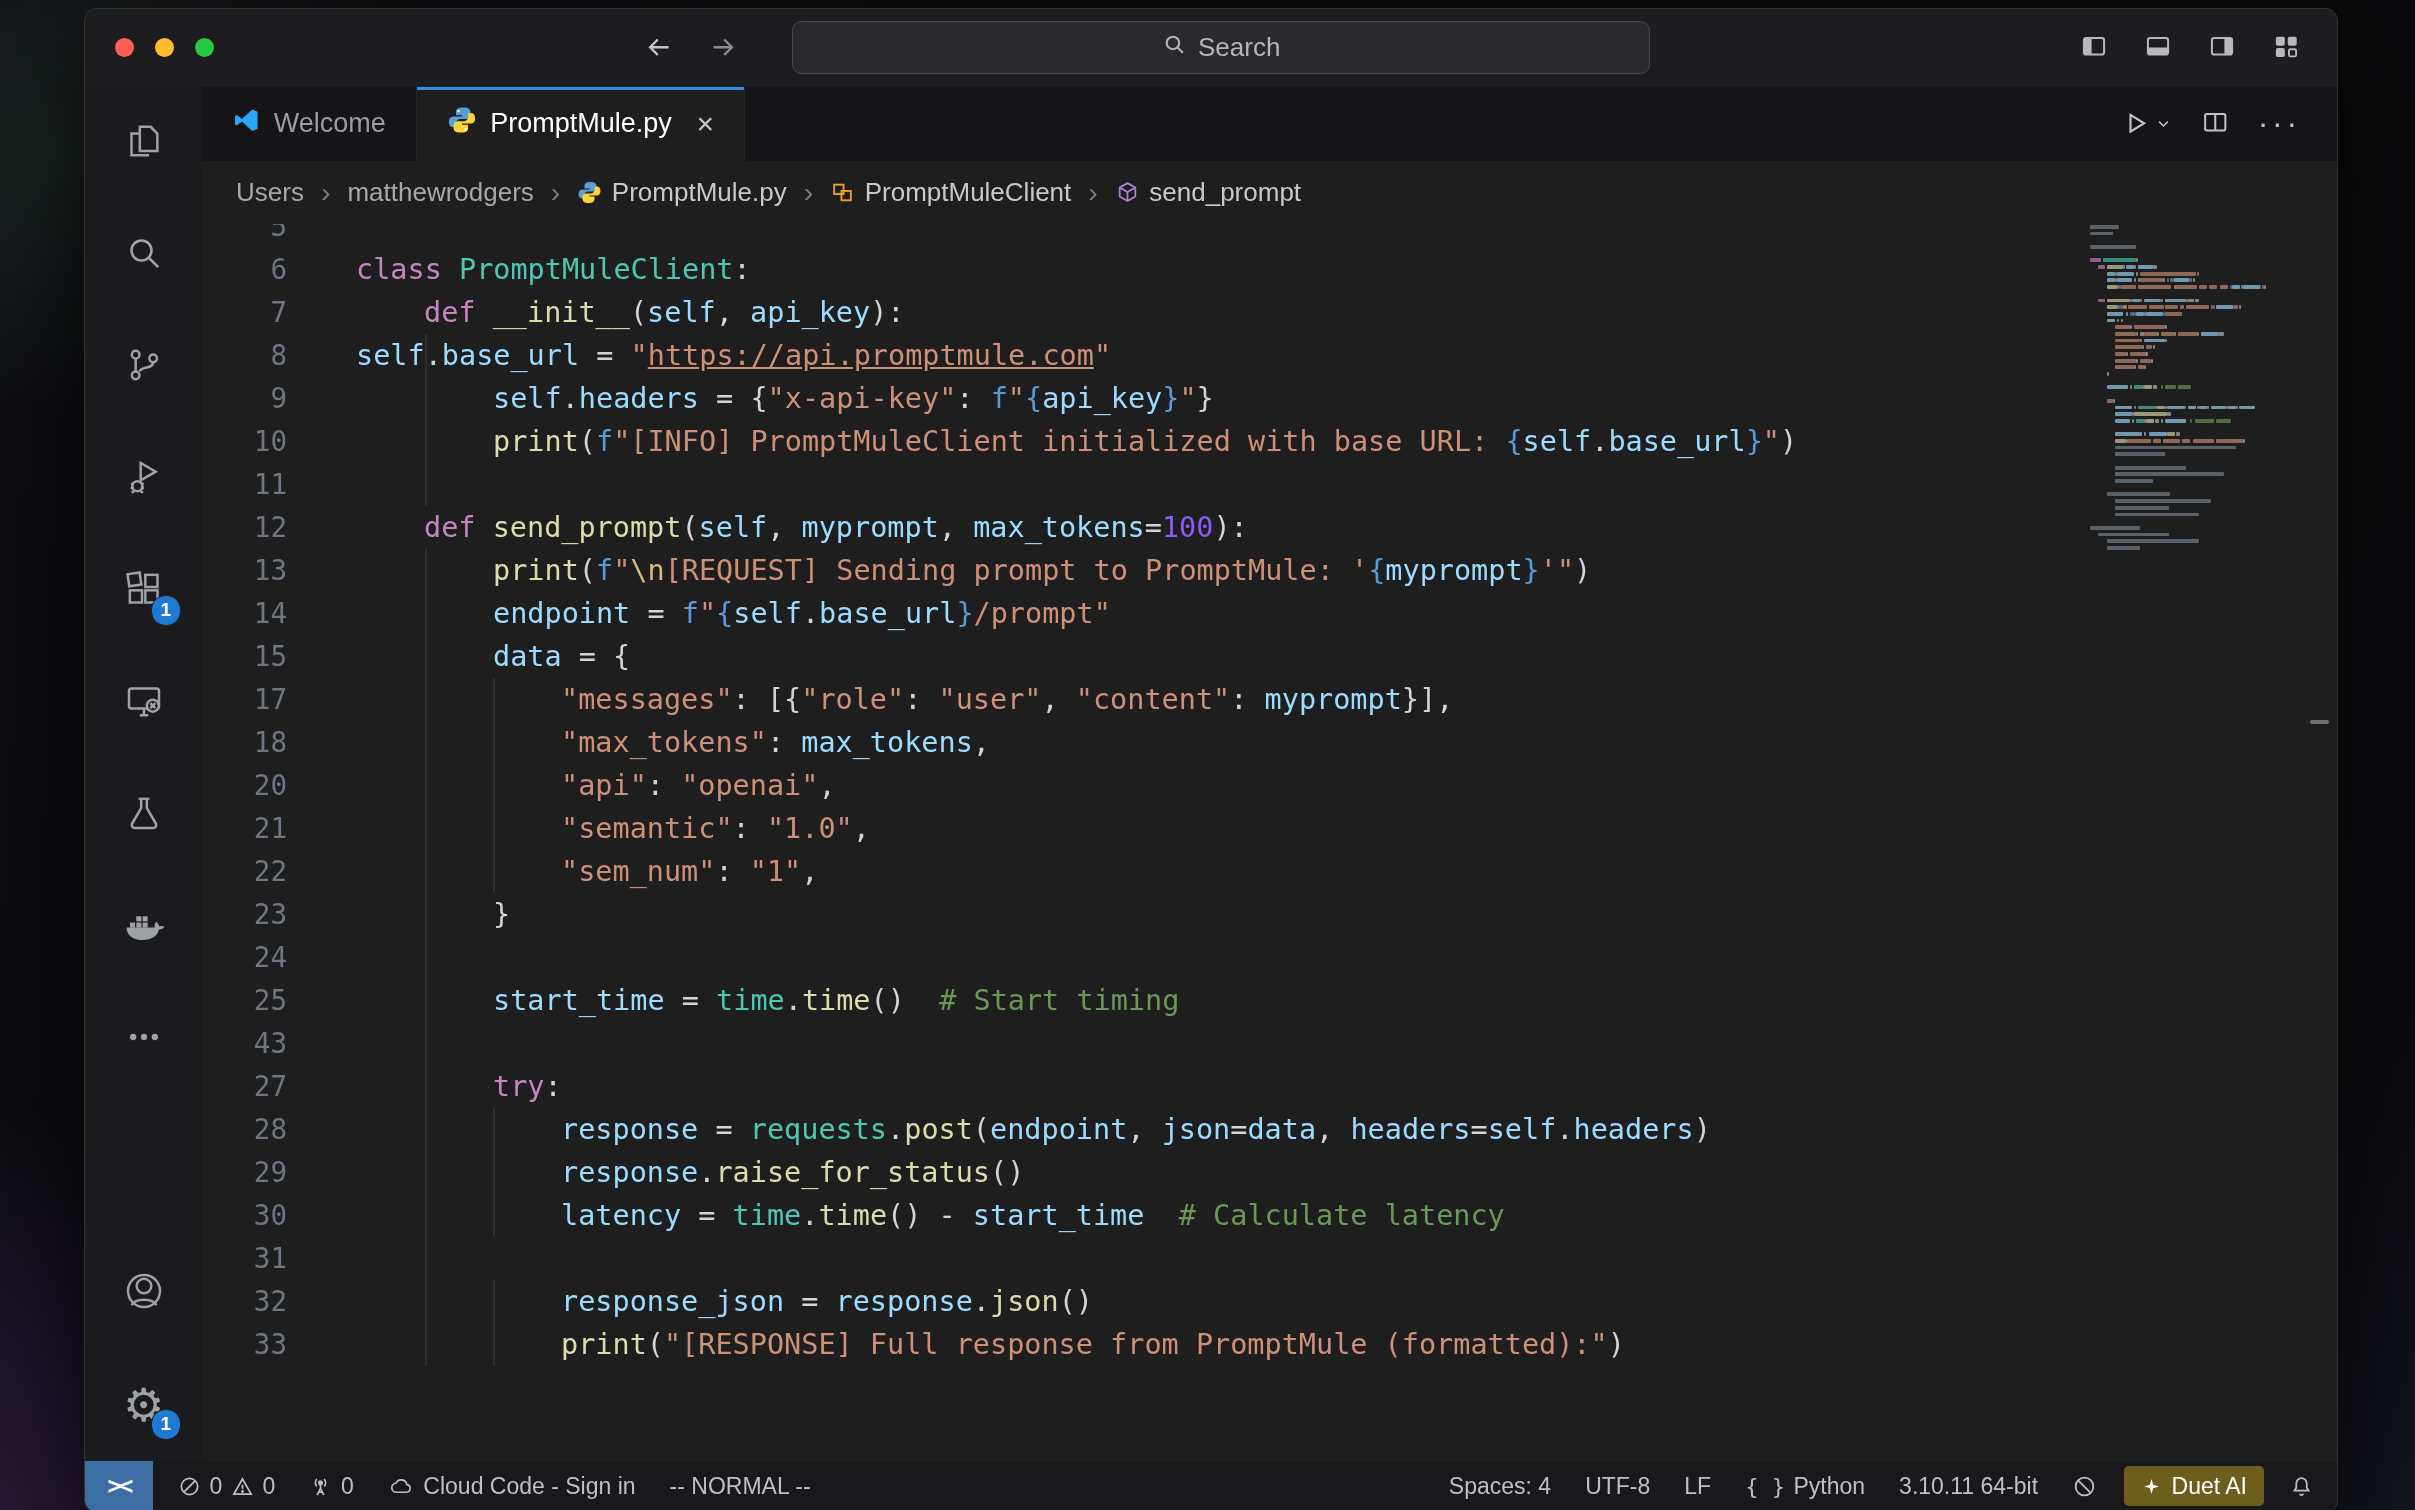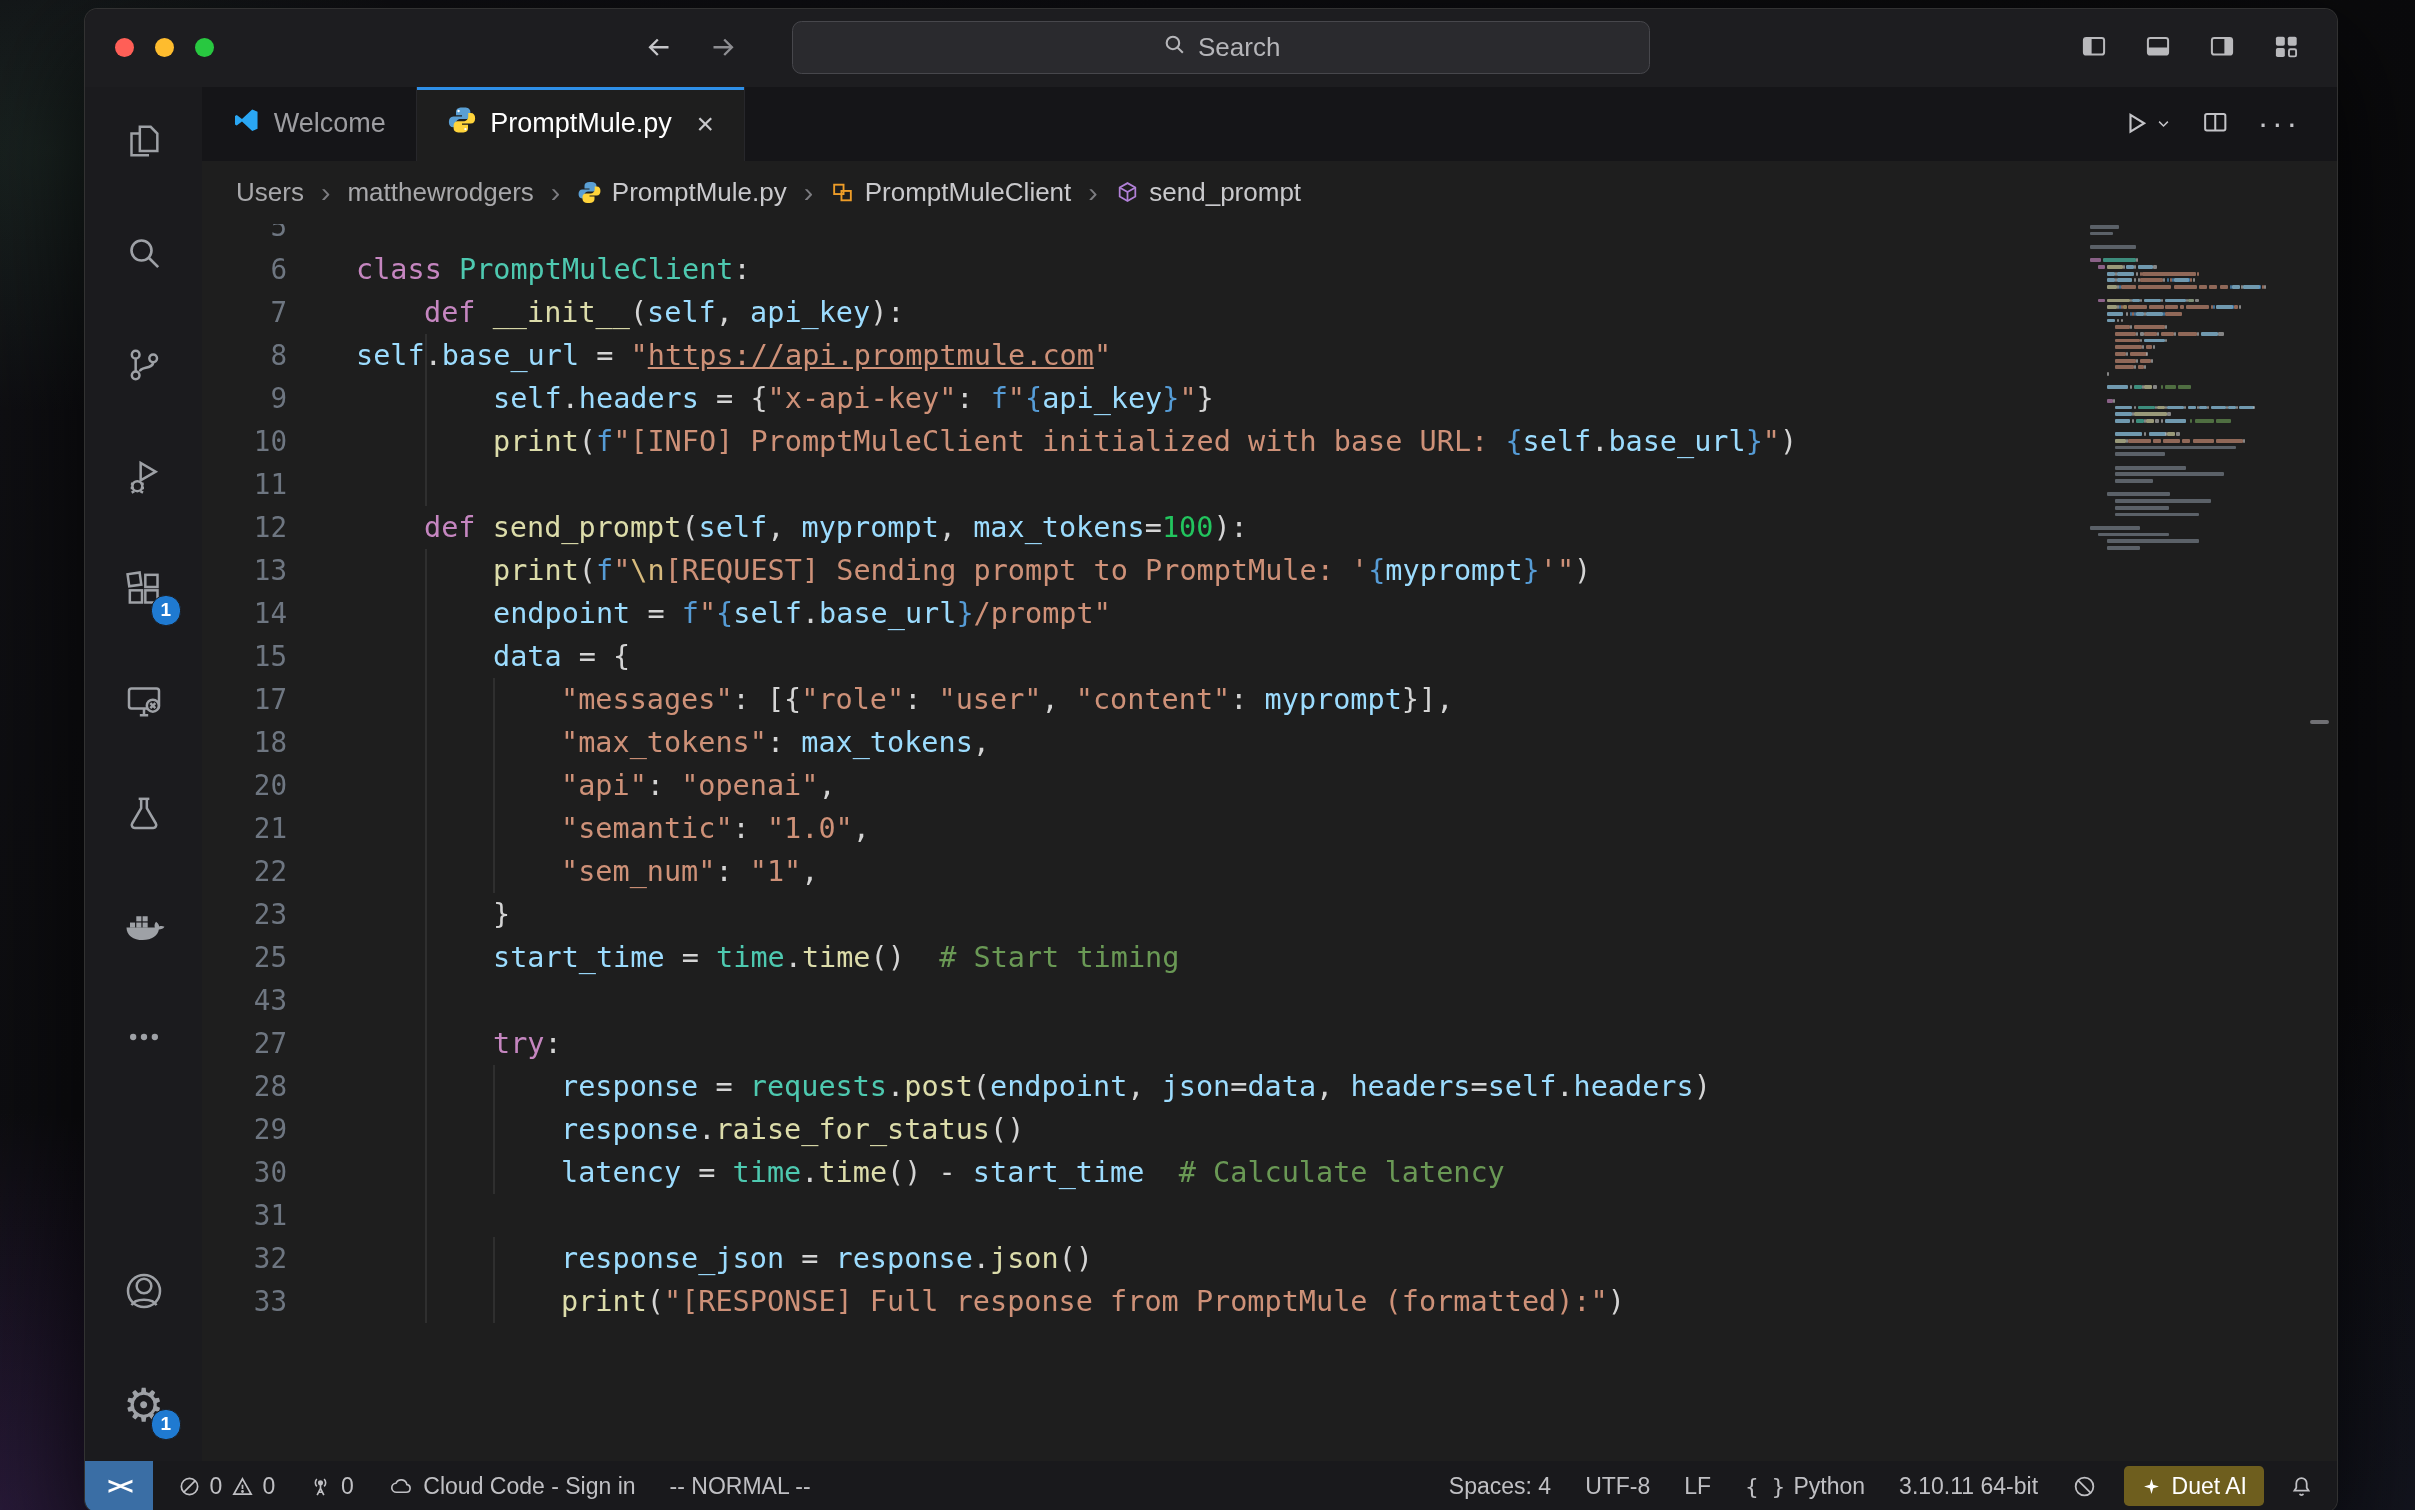--- a/index.html
+++ b/index.html
@@ -50,21 +50,21 @@
   
   .editorbody{flex:1;position:relative;overflow:hidden;background:#1e1e1e;
     font-family:"DejaVu Sans Mono",monospace;font-size:28.5px;}
   .code-lines{position:absolute;left:0;top:-19px;right:0;}
   .row{height:43px;line-height:43px;display:flex;white-space:pre;}
   .ln{flex:0 0 85px;width:85px;text-align:right;color:#6e7681;font-size:27.6px;}
   .lc{flex:1;position:relative;padding-left:69px;}
   .gd{position:absolute;top:0;bottom:0;width:1.9px;background:rgba(255,255,255,.08);}
   .t-k{color:#c586c0}.t-c{color:#4ec9b0}.t-f{color:#dcdcaa}.t-v{color:#9cdcfe}
   .t-s{color:#ce9178}.t-sl{color:#ce9178;text-decoration:underline}
-  .t-b{color:#569cd6}.t-n{color:#22c55e}.t-e{color:#d7ba7d}.t-m{color:#6a9955}.t-d{color:#d4d4d4}
+  .t-b{color:#569cd6}.t-n{color:#8b5cf6}.t-e{color:#d7ba7d}.t-m{color:#6a9955}.t-d{color:#d4d4d4}
   .minimap{position:absolute;top:0;right:34px;width:213px;}
   .mm-row{position:relative;height:6.7px;}
   .mm-b{position:absolute;top:1.4px;height:3.8px;border-radius:1px;opacity:.65;}
   .scroll-mark{position:absolute;right:7.6px;top:496px;width:19px;height:4.8px;background:#707074;border-radius:1.9px;}
   
   .statusbar{height:51px;flex:0 0 51px;background:#19191c;display:flex;align-items:center;
     font-size:23px;color:#c0c0c4;}
   .sb-remote{height:100%;width:68px;background:#3a6ea5;display:flex;align-items:center;
     justify-content:center;margin-right:25px;color:#fff;}
   .remote-glyph{font-family:"DejaVu Sans Mono",monospace;font-weight:bold;font-size:24px;letter-spacing:-2.9px;}
@@ -313,20 +313,21 @@
             <div class="row"><span class="ln">12</span><span class="lc"><span style="margin-left: 68px;"><span class="t-k">def</span><span class="t-d"> </span><span class="t-f">send_prompt</span><span class="t-d">(</span><span class="t-v">self</span><span class="t-d">, </span><span class="t-v">myprompt</span><span class="t-d">, </span><span class="t-v">max_tokens</span><span class="t-d">=</span><span class="t-n">100</span><span class="t-d">):</span></span></span></div>
             <div class="row"><span class="ln">13</span><span class="lc"><span class="gd" style="left: 138px;"></span><span style="margin-left: 137px;"><span class="t-f">print</span><span class="t-d">(</span><span class="t-b">f</span><span class="t-s">"</span><span class="t-e">\n</span><span class="t-s">[REQUEST] Sending prompt to PromptMule: '</span><span class="t-b">{</span><span class="t-v">myprompt</span><span class="t-b">}</span><span class="t-s">'"</span><span class="t-d">)</span></span></span></div>
             <div class="row"><span class="ln">14</span><span class="lc"><span class="gd" style="left: 138px;"></span><span style="margin-left: 137px;"><span class="t-v">endpoint</span><span class="t-d"> = </span><span class="t-b">f</span><span class="t-s">"</span><span class="t-b">{</span><span class="t-v">self</span><span class="t-d">.</span><span class="t-v">base_url</span><span class="t-b">}</span><span class="t-s">/prompt"</span></span></span></div>
             <div class="row"><span class="ln">15</span><span class="lc"><span class="gd" style="left: 138px;"></span><span style="margin-left: 137px;"><span class="t-v">data</span><span class="t-d"> = {</span></span></span></div>
             <div class="row"><span class="ln">17</span><span class="lc"><span class="gd" style="left: 138px;"></span><span class="gd" style="left: 206px;"></span><span style="margin-left: 205px;"><span class="t-s">"messages"</span><span class="t-d">: [{</span><span class="t-s">"role"</span><span class="t-d">: </span><span class="t-s">"user"</span><span class="t-d">, </span><span class="t-s">"content"</span><span class="t-d">: </span><span class="t-v">myprompt</span><span class="t-d">}],</span></span></span></div>
             <div class="row"><span class="ln">18</span><span class="lc"><span class="gd" style="left: 138px;"></span><span class="gd" style="left: 206px;"></span><span style="margin-left: 205px;"><span class="t-s">"max_tokens"</span><span class="t-d">: </span><span class="t-v">max_tokens</span><span class="t-d">,</span></span></span></div>
             <div class="row"><span class="ln">20</span><span class="lc"><span class="gd" style="left: 138px;"></span><span class="gd" style="left: 206px;"></span><span style="margin-left: 205px;"><span class="t-s">"api"</span><span class="t-d">: </span><span class="t-s">"openai"</span><span class="t-d">,</span></span></span></div>
             <div class="row"><span class="ln">21</span><span class="lc"><span class="gd" style="left: 138px;"></span><span class="gd" style="left: 206px;"></span><span style="margin-left: 205px;"><span class="t-s">"semantic"</span><span class="t-d">: </span><span class="t-s">"1.0"</span><span class="t-d">,</span></span></span></div>
             <div class="row"><span class="ln">22</span><span class="lc"><span class="gd" style="left: 138px;"></span><span class="gd" style="left: 206px;"></span><span style="margin-left: 205px;"><span class="t-s">"sem_num"</span><span class="t-d">: </span><span class="t-s">"1"</span><span class="t-d">,</span></span></span></div>
             <div class="row"><span class="ln">23</span><span class="lc"><span class="gd" style="left: 138px;"></span><span style="margin-left: 137px;"><span class="t-d">}</span></span></span></div>
+            <div class="row"><span class="ln">24</span><span class="lc"><span class="gd" style="left: 138px;"></span><span style="margin-left: 0px;"></span></span></div>
             <div class="row"><span class="ln">25</span><span class="lc"><span class="gd" style="left: 138px;"></span><span style="margin-left: 137px;"><span class="t-v">start_time</span><span class="t-d"> = </span><span class="t-c">time</span><span class="t-d">.</span><span class="t-f">time</span><span class="t-d">()  </span><span class="t-m"># Start timing</span></span></span></div>
             <div class="row"><span class="ln">43</span><span class="lc"><span class="gd" style="left: 138px;"></span><span style="margin-left: 0px;"></span></span></div>
             <div class="row"><span class="ln">27</span><span class="lc"><span class="gd" style="left: 138px;"></span><span style="margin-left: 137px;"><span class="t-k">try</span><span class="t-d">:</span></span></span></div>
             <div class="row"><span class="ln">28</span><span class="lc"><span class="gd" style="left: 138px;"></span><span class="gd" style="left: 206px;"></span><span style="margin-left: 205px;"><span class="t-v">response</span><span class="t-d"> = </span><span class="t-c">requests</span><span class="t-d">.</span><span class="t-f">post</span><span class="t-d">(</span><span class="t-v">endpoint</span><span class="t-d">, </span><span class="t-v">json</span><span class="t-d">=</span><span class="t-v">data</span><span class="t-d">, </span><span class="t-v">headers</span><span class="t-d">=</span><span class="t-v">self</span><span class="t-d">.</span><span class="t-v">headers</span><span class="t-d">)</span></span></span></div>
             <div class="row"><span class="ln">29</span><span class="lc"><span class="gd" style="left: 138px;"></span><span class="gd" style="left: 206px;"></span><span style="margin-left: 205px;"><span class="t-v">response</span><span class="t-d">.</span><span class="t-f">raise_for_status</span><span class="t-d">()</span></span></span></div>
             <div class="row"><span class="ln">30</span><span class="lc"><span class="gd" style="left: 138px;"></span><span class="gd" style="left: 206px;"></span><span style="margin-left: 205px;"><span class="t-v">latency</span><span class="t-d"> = </span><span class="t-c">time</span><span class="t-d">.</span><span class="t-f">time</span><span class="t-d">() - </span><span class="t-v">start_time</span><span class="t-d">  </span><span class="t-m"># Calculate latency</span></span></span></div>
             <div class="row"><span class="ln">31</span><span class="lc"><span class="gd" style="left: 138px;"></span><span style="margin-left: 0px;"></span></span></div>
             <div class="row"><span class="ln">32</span><span class="lc"><span class="gd" style="left: 138px;"></span><span class="gd" style="left: 206px;"></span><span style="margin-left: 205px;"><span class="t-v">response_json</span><span class="t-d"> = </span><span class="t-v">response</span><span class="t-d">.</span><span class="t-f">json</span><span class="t-d">()</span></span></span></div>
             <div class="row"><span class="ln">33</span><span class="lc"><span class="gd" style="left: 138px;"></span><span class="gd" style="left: 206px;"></span><span style="margin-left: 205px;"><span class="t-f">print</span><span class="t-d">(</span><span class="t-s">"[RESPONSE] Full response from PromptMule (formatted):"</span><span class="t-d">)</span></span></span></div>
           </div>

